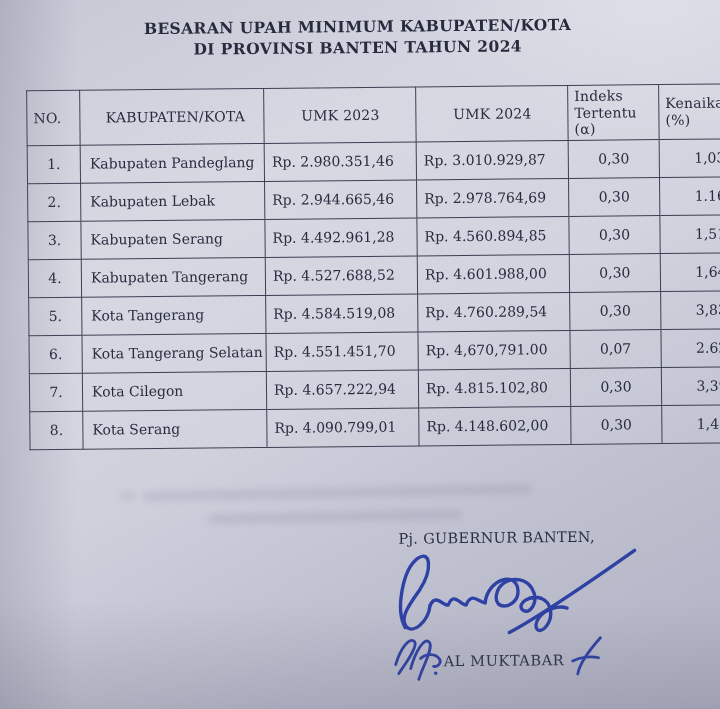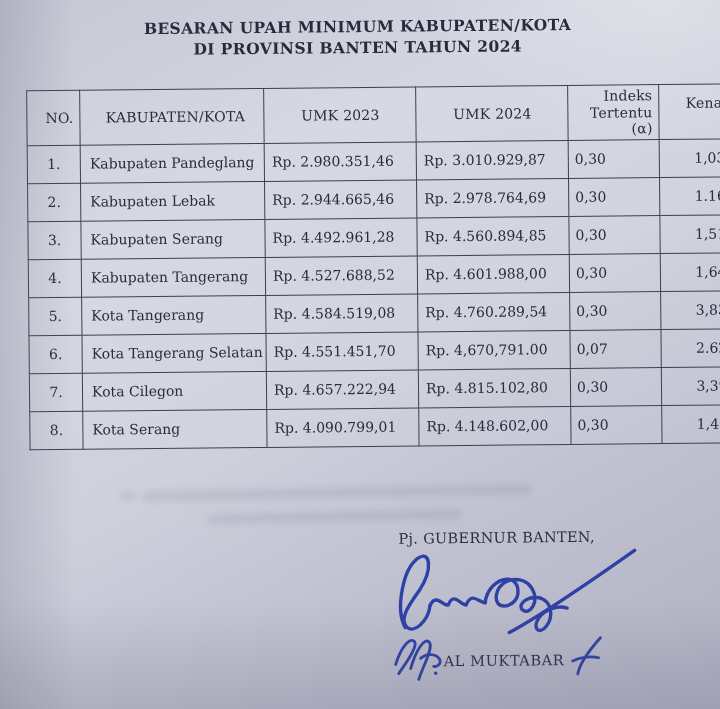--- a/index.html
+++ b/index.html
@@ -46,29 +46,29 @@
   }
   table.umk th, table.umk td {
     border: 1.4px solid #3d4054;
     padding: 2px 6px;
     line-height: 1.18;
     background: rgba(255,255,255,0.07);
   }
   table.umk thead th {
     font-weight: normal;
     height: 48px;
-    text-align: right;
+    text-align: left;
     letter-spacing: 0.2px;
   }
   table.umk tbody td { height: 33px; }
   .c-no     { width: 40px;  text-align: center; }
   .c-region { width: 172px; text-align: left; padding-left: 9px !important; padding-right: 2px !important; }
   .c-money  { width: 136px; text-align: left; padding-left: 7px !important; white-space: nowrap; }
   .c-money2 { width: 138px; }
-  .c-idx    { width: 78px;  text-align: left; }
+  .c-idx    { width: 78px;  text-align: center; }
   .c-ken    { width: 88px;  text-align: center; }
   .hdr-sub { display: block; }
 
   
   .smudge {
     position: absolute; border-radius: 6px;
     background: rgba(62,64,96,0.10);
     filter: blur(3.2px);
     pointer-events: none;
   }

